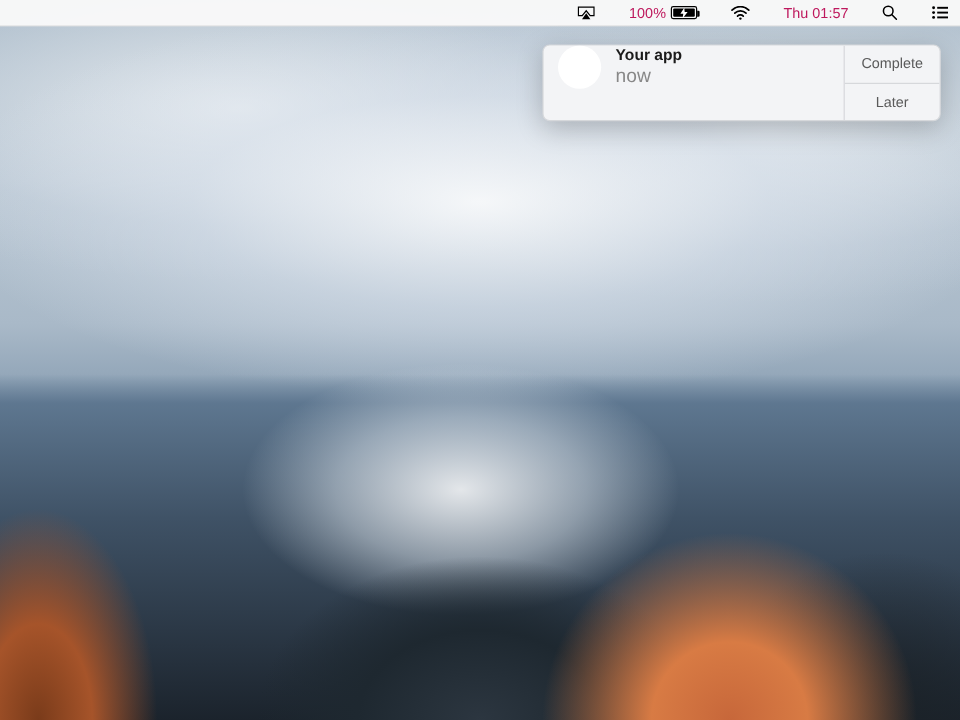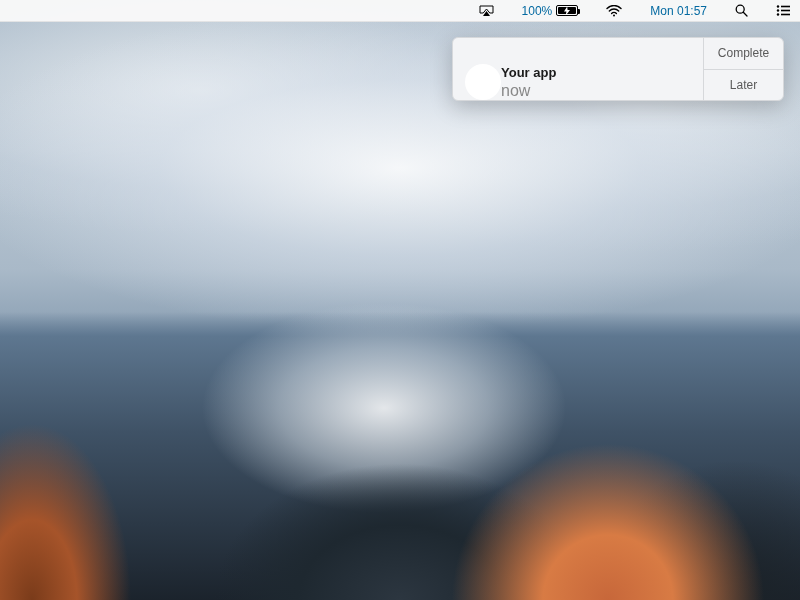--- a/index.html
+++ b/index.html
@@ -27,21 +27,21 @@
         linear-gradient(to bottom, #aebecb 0%, #b9c7d3 25%, #a9b9c8 45%, #7d94aa 60%, #4b5d70 100%);
     }
 
     
     .menubar {
       position: absolute; top: 0; left: 0; right: 0; height: 22px;
       background: rgba(249,249,249,0.96);
       border-bottom: 1px solid rgba(0,0,0,0.08);
       display: flex; align-items: center; justify-content: flex-end;
       padding: 0 10px; gap: 28px;
-      font-size: 12px; color: #0369a1;
+      font-size: 12px; color: #be185d;
     }
     .menubar .item { display: flex; align-items: center; gap: 4px; }
     .menubar svg { display: block; }
 
     .battery {
       width: 22px; height: 11px; border: 1px solid #000; border-radius: 2px; position: relative;
     }
     .battery::after { content:""; position:absolute; right:-3px; top:3px; width:2px; height:5px; background:#000; border-radius:0 1px 1px 0;}
     .battery .fill { position:absolute; inset:1px; background:#000; border-radius:1px;}
     .bolt { position:absolute; left:50%; top:50%; transform:translate(-50%,-50%); }
@@ -50,21 +50,21 @@
     .notification {
       position: absolute; top: 37px; right: 16px;
       width: 332px; height: 64px;
       background: #f3f4f6;
       border: 1px solid #d6d8db;
       border-radius: 6px;
       box-shadow: 0 6px 22px rgba(0,0,0,0.22);
       display: flex;
       overflow: hidden;
     }
-    .notif-body { flex: 1; display:flex; align-items:flex-end; gap:0; padding: 0 12px; }
+    .notif-body { flex: 1; display:flex; align-items:flex-start; gap:12px; padding: 0 12px; }
     .notif-icon { width: 36px; height: 36px; border-radius: 50%; background: #fff; flex: 0 0 36px; }
     .notif-text { display:flex; flex-direction:column; gap:2px; }
     .notif-title { font-size: 13px; font-weight: 600; color:#1b1b1b; }
     .notif-time  { font-size: 16px; color:#888; }
     .notif-actions { width: 80px; display:flex; flex-direction:column; border-left:1px solid #d6d8db; }
     .notif-actions button {
       flex:1; border:none; background:transparent; font-size:12px; color:#5a5a5a; cursor:pointer;
       font-family: inherit;
     }
     .notif-actions button:first-child { border-bottom:1px solid #d6d8db; }
@@ -92,21 +92,21 @@
   </span>
   <span class="item">
     <svg width="16" height="12" viewBox="0 0 16 12">
         <path d="M1 3.5C3 1.5 5.4.5 8 .5s5 1 7 3" fill="none" stroke="#000" stroke-width="1.4" stroke-linecap="round"></path>
         <path d="M3.3 6C4.7 4.6 6.3 4 8 4s3.3.6 4.7 2" fill="none" stroke="#000" stroke-width="1.4" stroke-linecap="round"></path>
         <path d="M5.6 8.4C6.3 7.7 7.1 7.4 8 7.4s1.7.3 2.4 1" fill="none" stroke="#000" stroke-width="1.4" stroke-linecap="round"></path>
         <circle cx="8" cy="10.5" r="1" fill="#000"></circle>
       </svg>
   </span>
   <span class="item">
-    <span>Mon 01:57</span>
+    <span>Thu 01:57</span>
   </span>
   <span class="item">
     <svg width="13" height="13" viewBox="0 0 13 13">
         <circle cx="5.2" cy="5.2" r="4" fill="none" stroke="#000" stroke-width="1.3"></circle>
         <line x1="8.3" y1="8.3" x2="12" y2="12" stroke="#000" stroke-width="1.3" stroke-linecap="round"></line>
       </svg>
   </span>
   <span class="item">
     <svg width="14" height="11" viewBox="0 0 14 11">
         <circle cx="2" cy="1.5" r="1.2" fill="#000"></circle>

